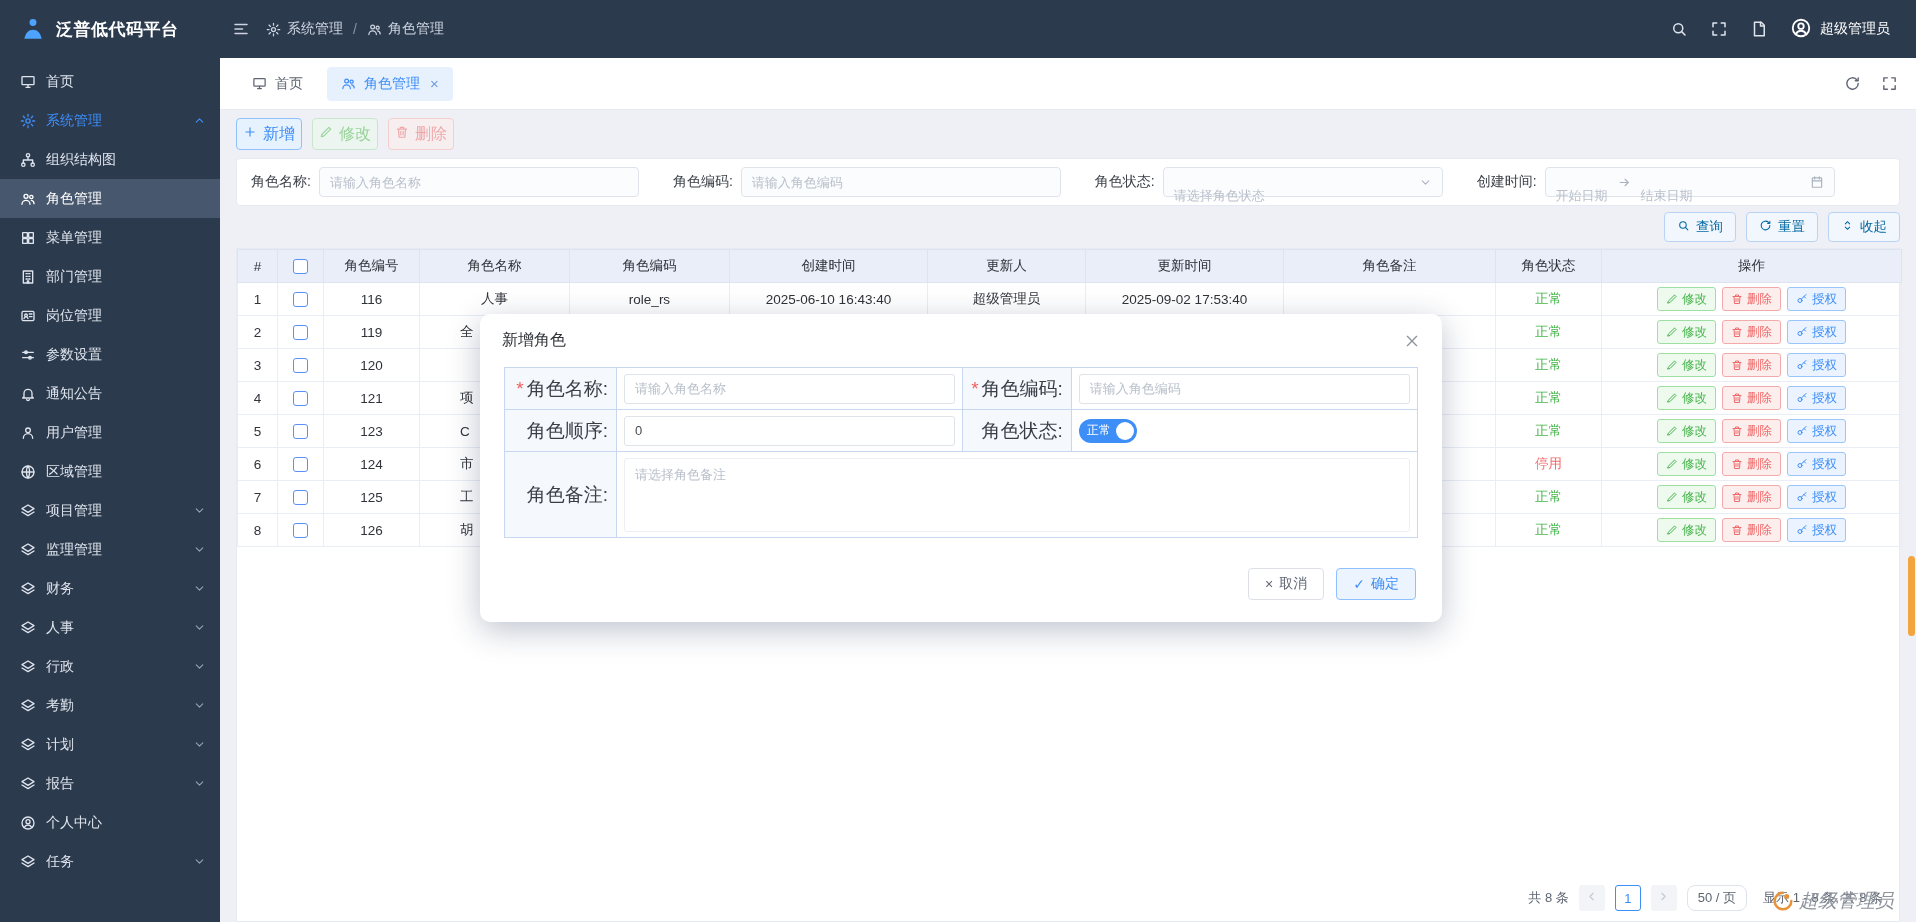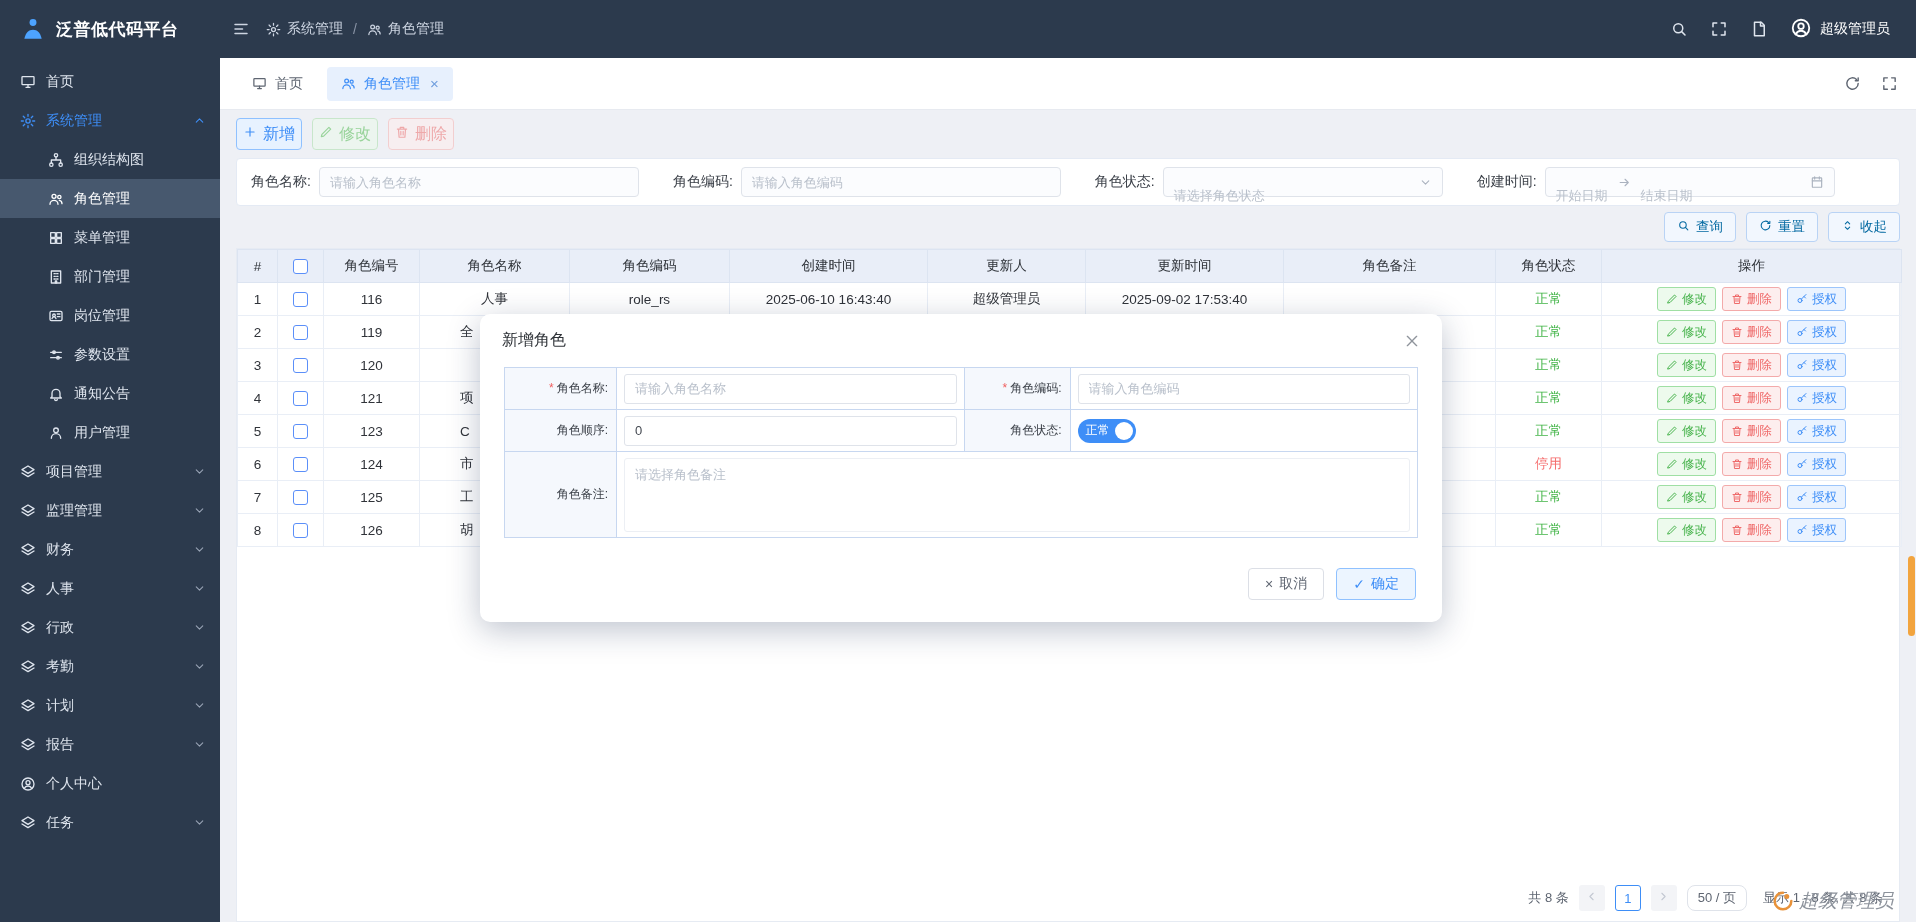--- a/index.html
+++ b/index.html
@@ -17,21 +17,21 @@
   .bc-item { display:flex; align-items:center; gap:6px; cursor:pointer; white-space:nowrap; }
   .bc-sep { color:#8a94a6; }
   .topbar-right { margin-left:auto; display:flex; align-items:center; gap:22px; padding-right:26px; color:#dfe5ee; }
   .topbar-right > span { display:flex; cursor:pointer; }
   .user-chip { display:flex; align-items:center; gap:8px; font-size:14px; color:#fff; cursor:pointer; }
 
   
   .body-row { flex:1; display:flex; min-height:0; }
   .sidebar { width:220px; flex:0 0 220px; background:#2c3a4d; padding-top:4px; overflow:hidden; }
   .side-item { height:39px; display:flex; align-items:center; gap:10px; padding:0 14px 0 20px; font-size:14px; color:#dfe5ee; cursor:pointer; white-space:nowrap; }
-  .side-item.child { padding-left:48px;font-family:Liberation Mono, monospace; }
+  .side-item.child { padding-left:20px;font-family:Liberation Mono, monospace; }
   .side-item.active { background:#47586e; color:#fff; }
   .side-item.blue { color:#3e8ef7; }
   .side-label { flex:1; }
   .chev { color:#98a3b5; display:flex; }
   .side-item.blue .chev { color:#3e8ef7; }
 
   .main { flex:1; display:flex; flex-direction:column; min-width:0; position:relative; background:#eef0f5; }
 
   
   .tabbar { height:52px; flex:0 0 52px; background:#fff; border-bottom:1px solid #e7eaf0; display:flex; align-items:center; gap:12px; padding:0 18px; }
@@ -83,21 +83,21 @@
   .pg-info { margin-left:6px; }
 
   .watermark { position:absolute; right:22px; bottom:8px; display:flex; align-items:center; gap:6px; color:#8d939c; font-size:19px; font-style:italic; z-index:6; pointer-events:none; }
   .scroll-thumb { position:absolute; right:1px; top:556px; width:7px; height:80px; background:#f2a43e; border-radius:4px; z-index:7; cursor:pointer; }
 
   
   .modal { position:absolute; left:480px; top:314px; width:962px; background:#fff; border-radius:10px; box-shadow:0 8px 32px rgba(20,40,80,.28); z-index:50; padding-bottom:14px; }
   .modal-head { display:flex; align-items:center; justify-content:space-between; padding:16px 22px 14px; font-size:16px; color:#2f3338; }
   .modal-close { color:#8f949c; cursor:pointer; display:flex; }
   .form-table { width:calc(100% - 48px); margin:2px 24px 0; border-collapse:collapse; }
-  .form-table th { background:#f5f8fd; border:1px solid #c7d7f0; font-weight:normal; font-size:12px; color:#3a3f47; text-align:right; padding:0 8px; height:42px; white-space:nowrap;margin-left:32px; }
+  .form-table th { background:#f5f8fd; border:1px solid #c7d7f0; font-weight:normal; font-size:19px; color:#3a3f47; text-align:right; padding:0 8px; height:42px; white-space:nowrap;margin-left:32px; }
   .form-table td { border:1px solid #c7d7f0; padding:5px 7px; text-align:left; }
   .form-table .req { color:#f05f5f; margin-right:3px; }
   .f-input { width:100%; height:30px; border:1px solid #dfe3ea; border-radius:3px; padding:0 10px; font-size:13px; color:#454a52; outline:none; background:#fff; font-family:inherit; }
   .f-textarea { width:100%; height:74px; border:1px solid #eceff4; border-radius:3px; padding:7px 10px; font-size:13px; color:#454a52; outline:none; resize:none; background:#fff; font-family:inherit; display:block; }
   .switch { width:58px; height:24px; border-radius:12px; background:#3e8ef7; position:relative; display:inline-flex; align-items:center; cursor:pointer; }
   .switch-label { color:#fff; font-size:12px; padding-left:8px; }
   .switch-knob { position:absolute; right:3px; top:3px; width:18px; height:18px; border-radius:50%; background:#fff; }
   .modal-foot { display:flex; justify-content:flex-end; gap:12px; padding:30px 26px 8px; }
   .btn-cancel { height:32px; padding:0 16px; display:inline-flex; align-items:center; gap:6px; background:#fff; border:1px solid #dcdfe6; border-radius:4px; color:#5f6672; font-size:14px; cursor:pointer; }
   .btn-confirm { height:32px; padding:0 16px; display:inline-flex; align-items:center; gap:6px; background:#ecf5ff; border:1px solid #8fc1ff; border-radius:4px; color:#3e8ef7; font-size:14px; cursor:pointer; }
@@ -250,20 +250,27 @@
               <path d="M10 20a2 2 0 0 0 4 0"></path>
             </svg>
             <span class="side-label">通知公告</span>
           </div>
           <div class="side-item child">
             <svg class="icn" width="16" height="16" viewBox="0 0 24 24" fill="none" stroke="currentColor" stroke-width="2" stroke-linecap="round" stroke-linejoin="round">
               <circle cx="12" cy="8" r="3.5"></circle>
               <path d="M5 20c0-3.9 3.1-7 7-7s7 3.1 7 7"></path>
             </svg>
             <span class="side-label">用户管理</span>
+          </div>
+          <div class="side-item child">
+            <svg class="icn" width="16" height="16" viewBox="0 0 24 24" fill="none" stroke="currentColor" stroke-width="2" stroke-linecap="round" stroke-linejoin="round">
+              <circle cx="12" cy="12" r="9"></circle>
+              <path d="M3 12h18M12 3c3 3 3 15 0 18M12 3c-3 3-3 15 0 18"></path>
+            </svg>
+            <span class="side-label">区域管理</span>
           </div>
           <div class="side-item">
             <svg class="icn" width="16" height="16" viewBox="0 0 24 24" fill="none" stroke="currentColor" stroke-width="2" stroke-linecap="round" stroke-linejoin="round">
               <path d="M12 3l9 5.5-9 5.5-9-5.5z"></path>
               <path d="M3 13.5L12 19l9-5.5"></path>
             </svg>
             <span class="side-label">项目管理</span>
             <span class="chev">
               <svg class="icn" width="13" height="13" viewBox="0 0 24 24" fill="none" stroke="currentColor" stroke-width="2" stroke-linecap="round" stroke-linejoin="round">
                 <path d="M6 9l6 6 6-6"></path>

